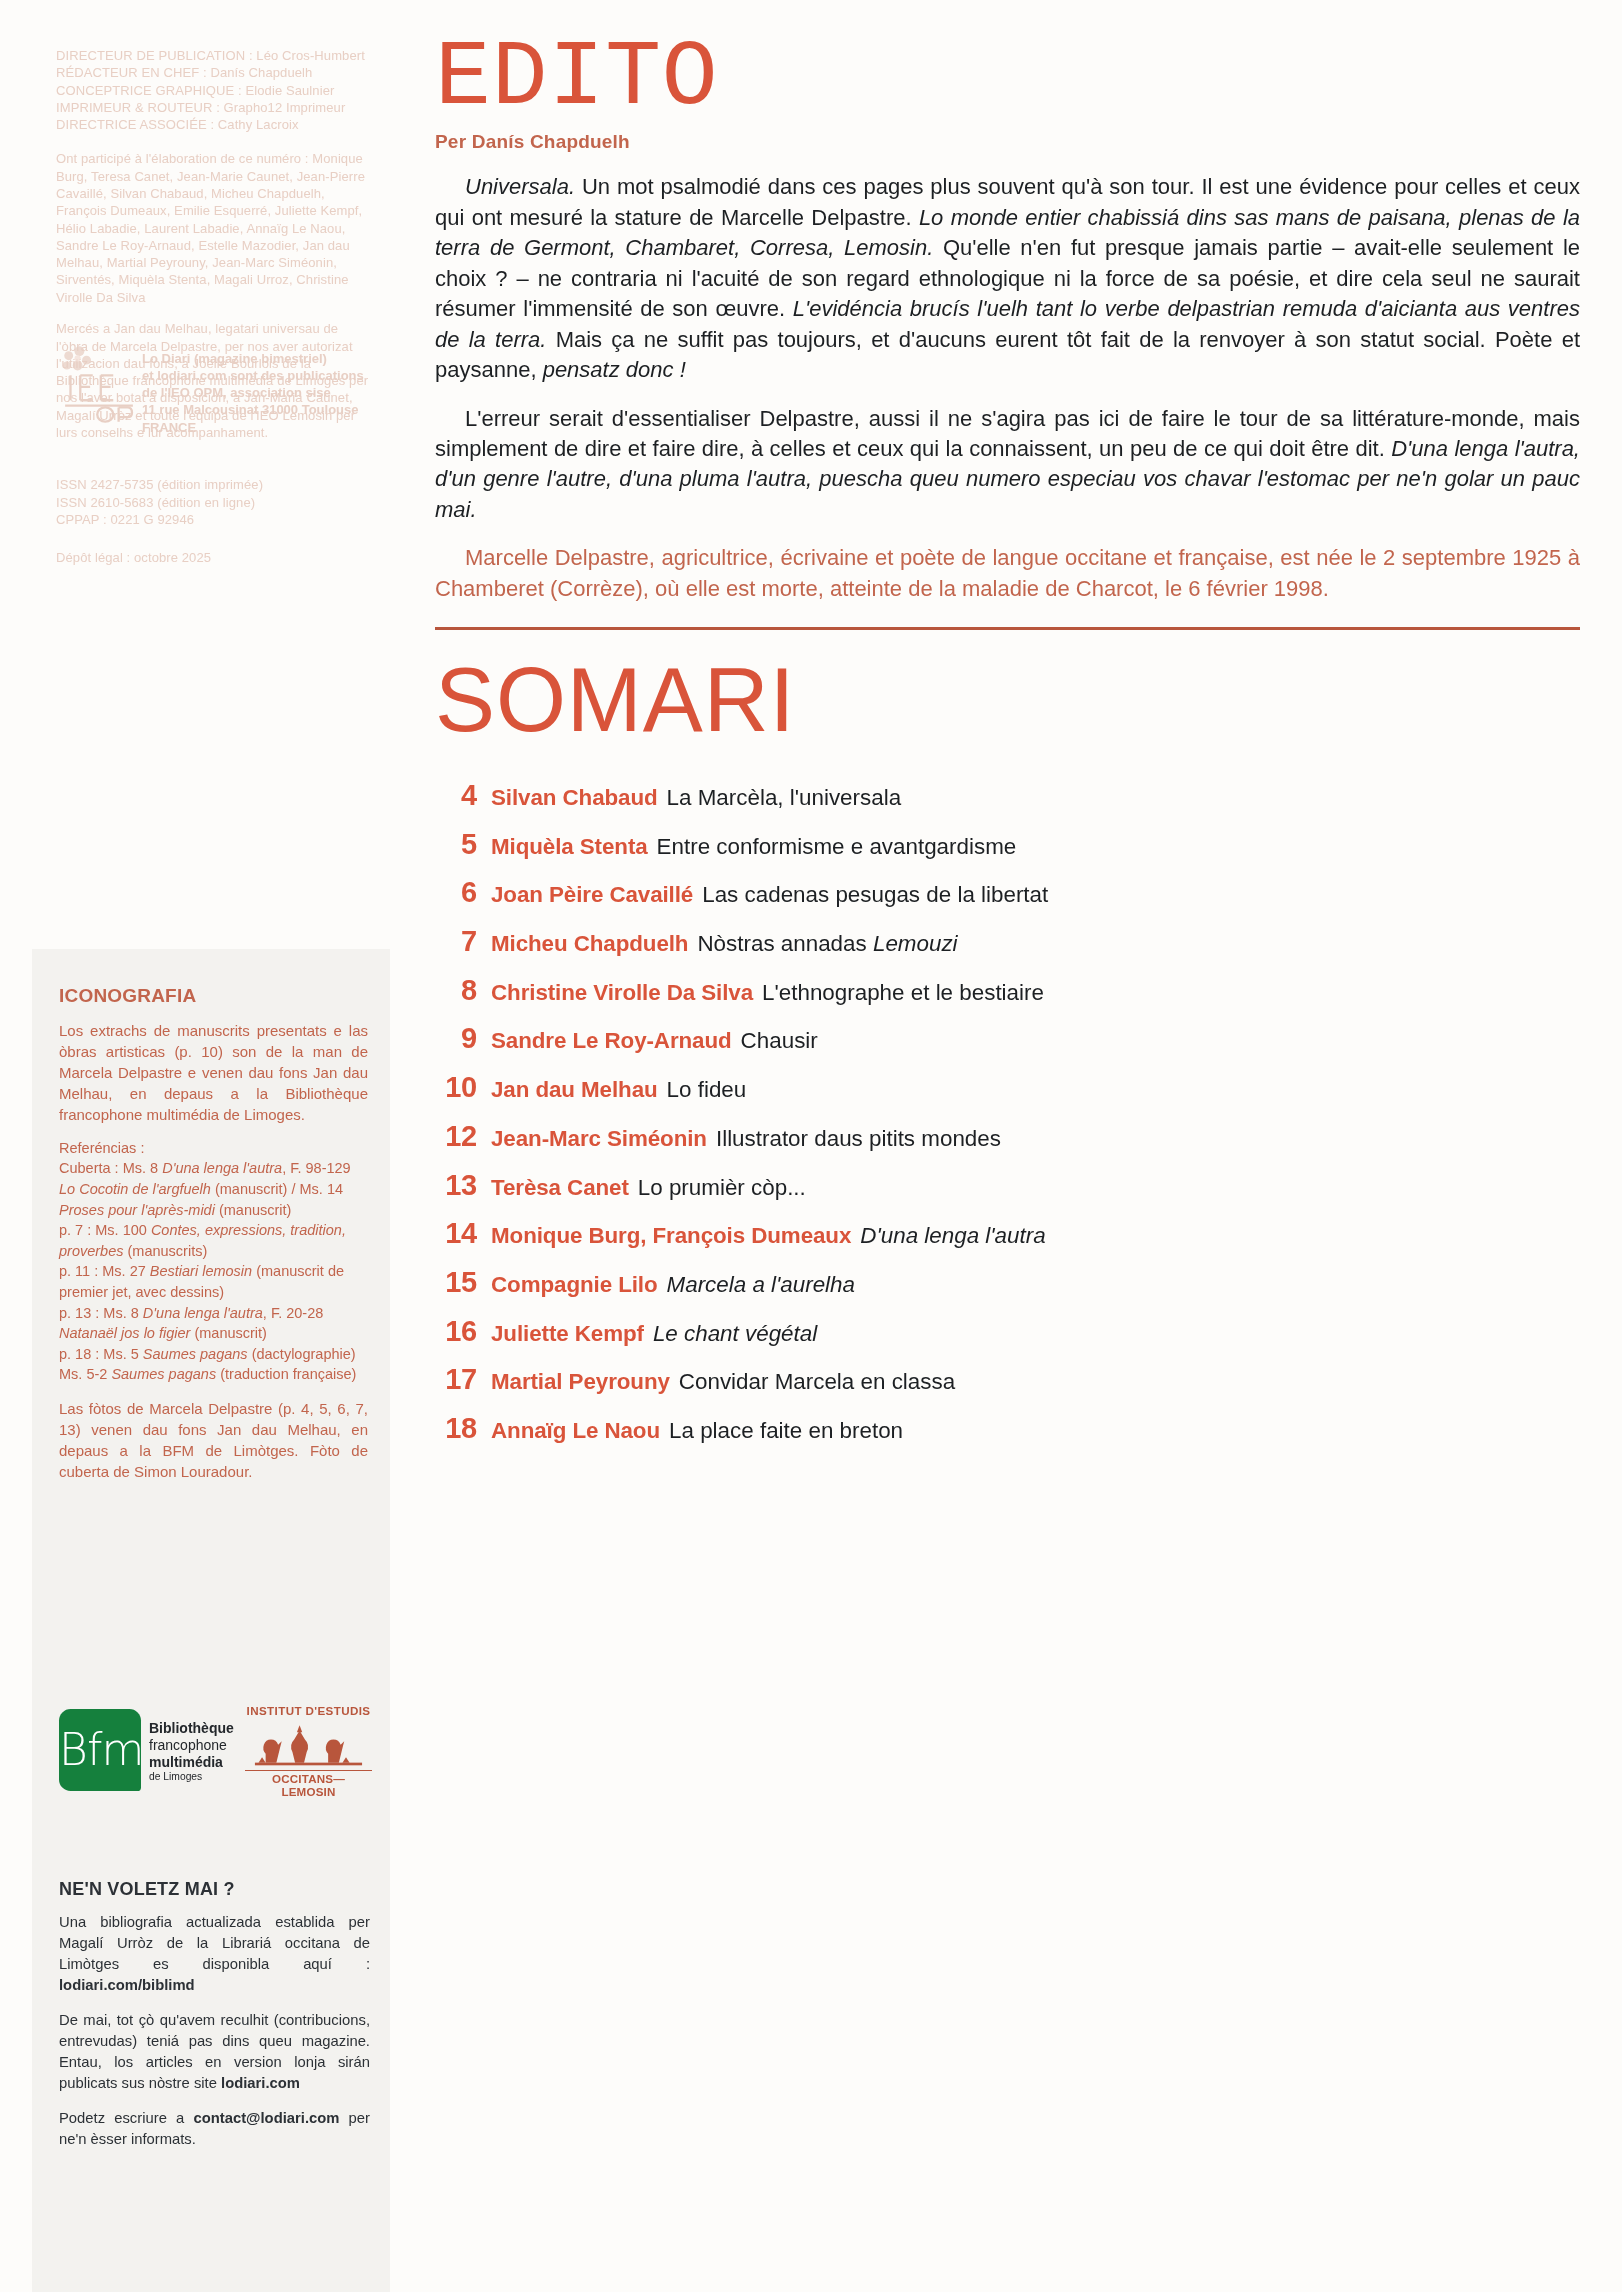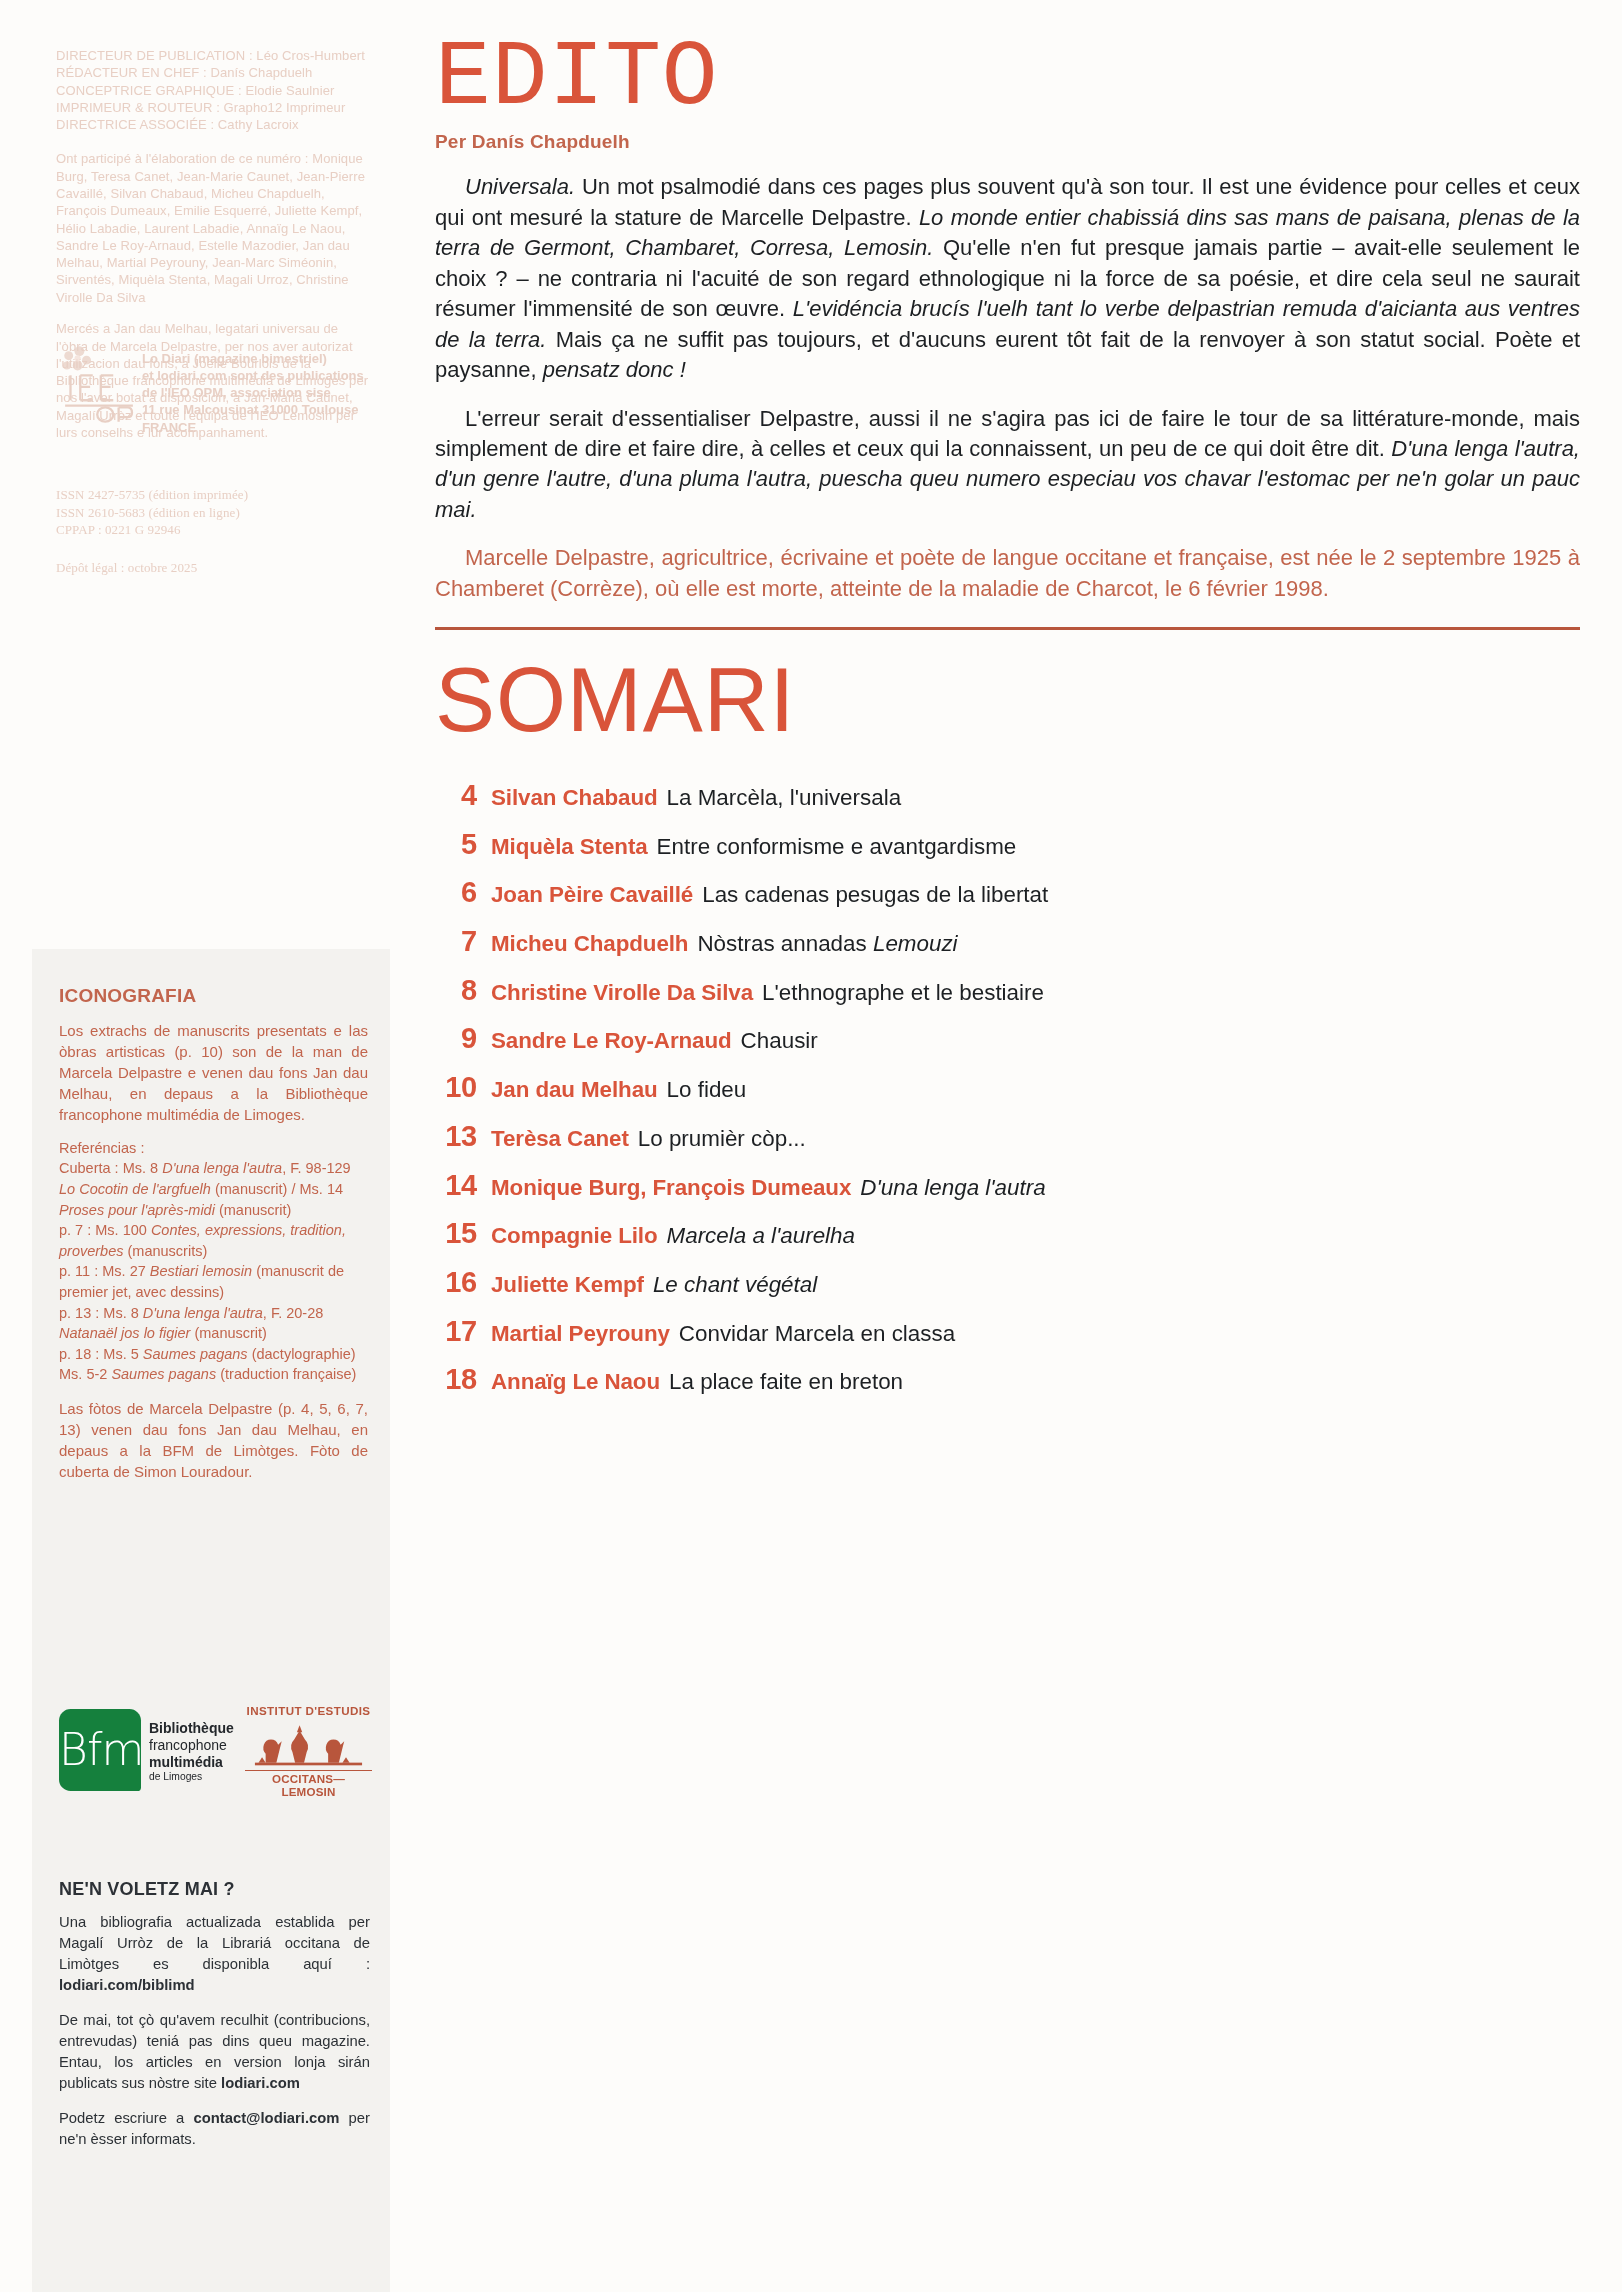--- a/index.html
+++ b/index.html
@@ -43,21 +43,21 @@
   
   .masthead {
     color: #e8cfc4;
     font-size: 13px;
     line-height: 1.33;
     letter-spacing: 0.1px;
   }
   .masthead-credits { margin-bottom: 17px; }
   .masthead p { margin-bottom: 14.3px; }
 
-  .masthead-legal { margin-top: 15px; font-family: Liberation Serif, serif; }
+  .masthead-legal { margin-top: 5px; }
   .masthead-legal div { line-height: 1.36; }
 
   
   .ieo-block {
     position: absolute;
     left: 56px;
     top: 345px;
     width: 315px;
     height: 94px;
     font-weight: bold;
@@ -429,20 +429,25 @@
         <span class="toc-num">9</span>
         <span class="toc-author">Sandre Le Roy-Arnaud</span>
         <span class="toc-desc">Chausir</span>
       </div>
       <div class="toc-row">
         <span class="toc-num">10</span>
         <span class="toc-author">Jan dau Melhau</span>
         <span class="toc-desc">Lo fideu</span>
       </div>
       <div class="toc-row">
+        <span class="toc-num">12</span>
+        <span class="toc-author">Jean-Marc Siméonin</span>
+        <span class="toc-desc">Illustrator daus pitits mondes</span>
+      </div>
+      <div class="toc-row">
         <span class="toc-num">13</span>
         <span class="toc-author">Terèsa Canet</span>
         <span class="toc-desc">Lo prumièr còp...</span>
       </div>
       <div class="toc-row">
         <span class="toc-num">14</span>
         <span class="toc-author">Monique Burg, François Dumeaux</span>
         <span class="toc-desc"><em>D'una lenga l'autra</em></span>
       </div>
       <div class="toc-row">

